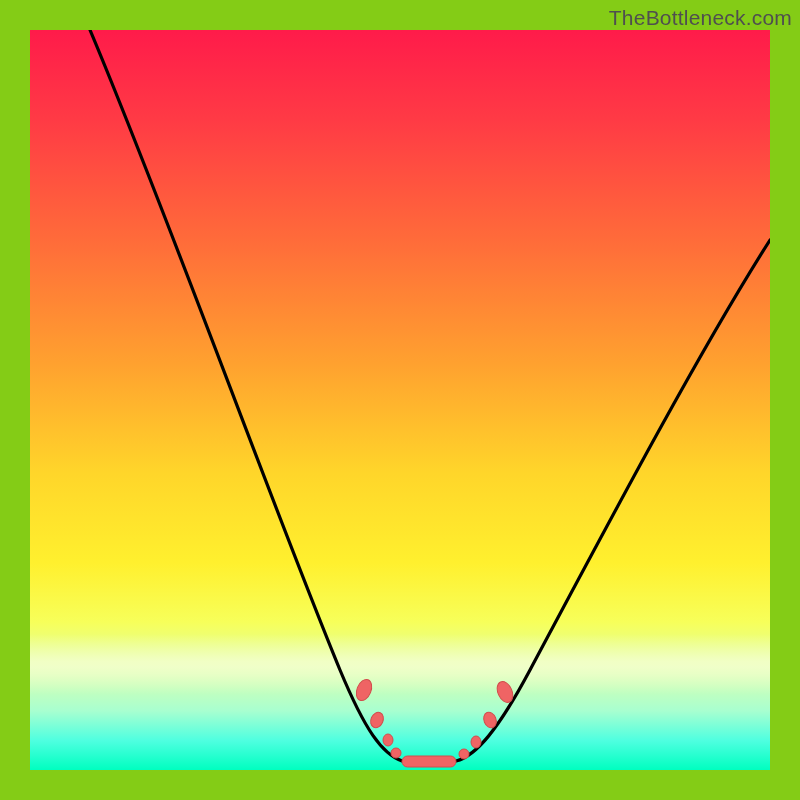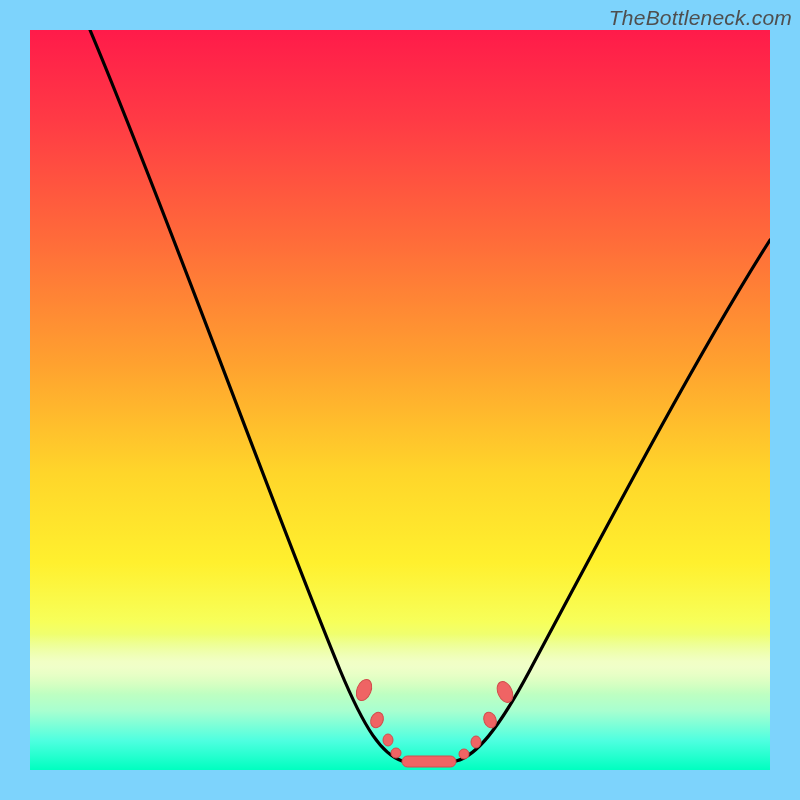--- a/index.html
+++ b/index.html
@@ -8,22 +8,21 @@
     width: 800px;
     height: 800px;
     overflow: hidden;
     background: #000;
     font-family: Arial, Helvetica, sans-serif;
   }
   .frame {
     position: absolute;
     left: 0; top: 0;
     width: 800px; height: 800px;
-    background: #7dd3fc;
-    font-style: italic;
+    background: #84cc16;
   }
   .plot {
     position: absolute;
     left: 30px;
     top: 30px;
     width: 740px;
     height: 740px;
     overflow: hidden;
   }
   .gradient {

